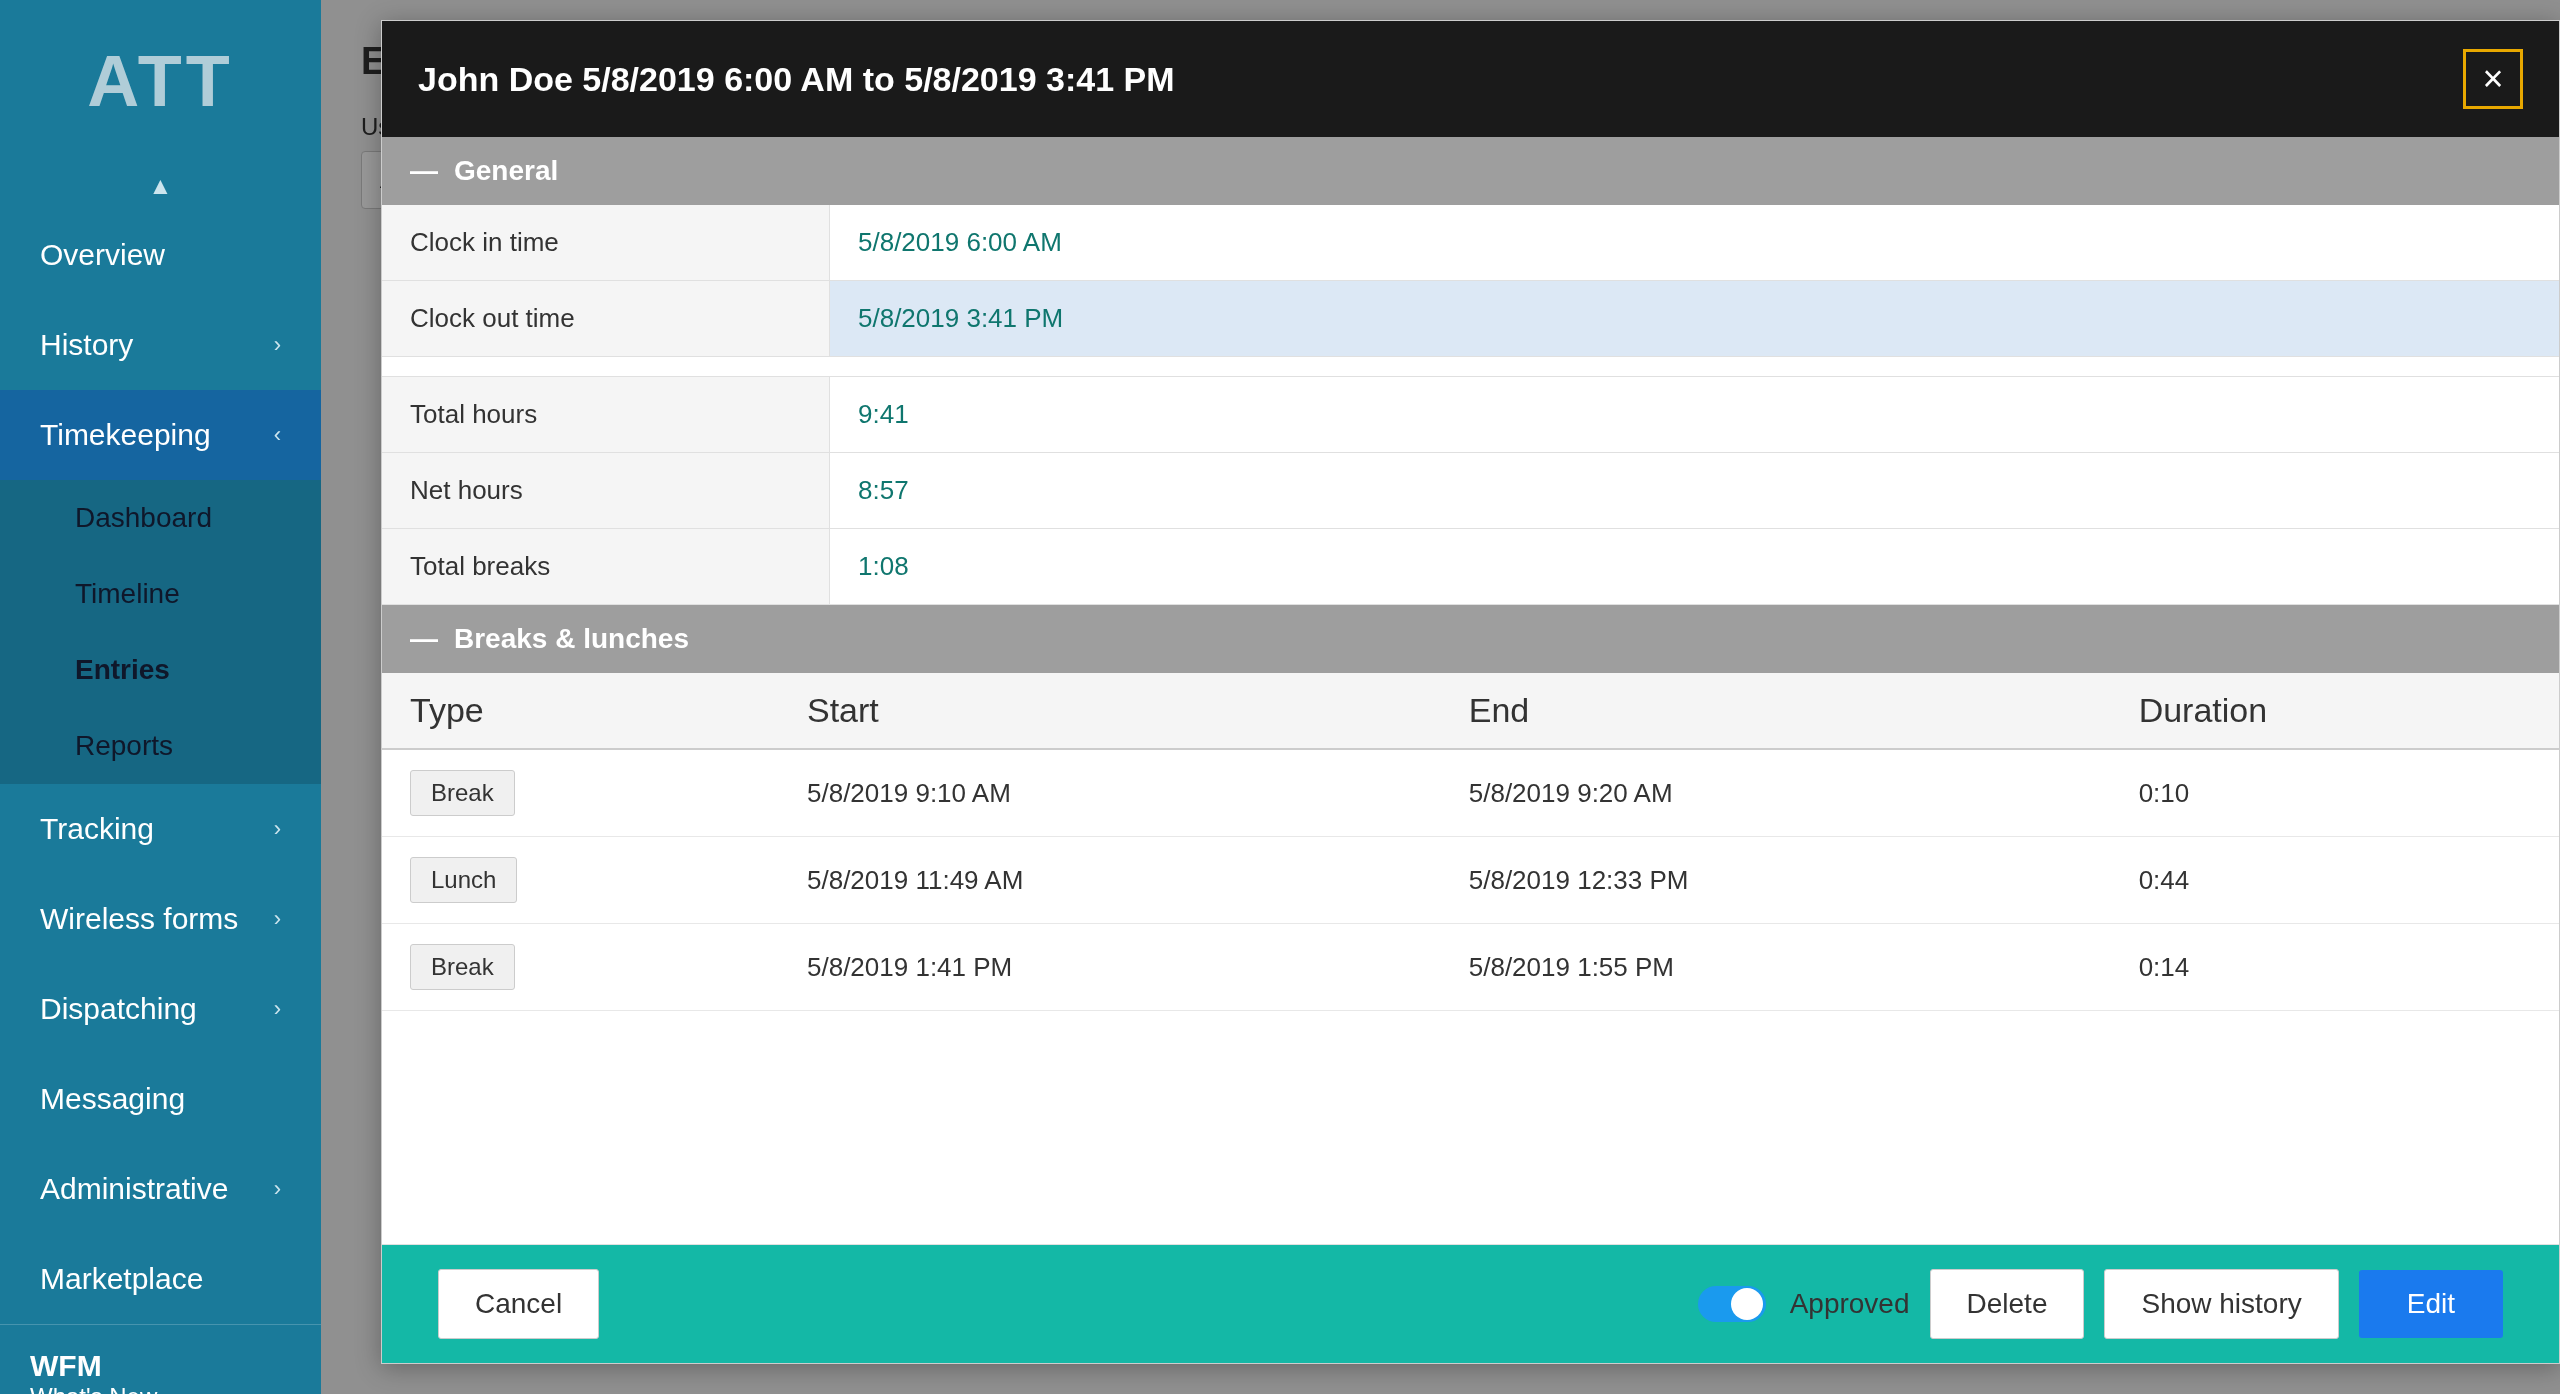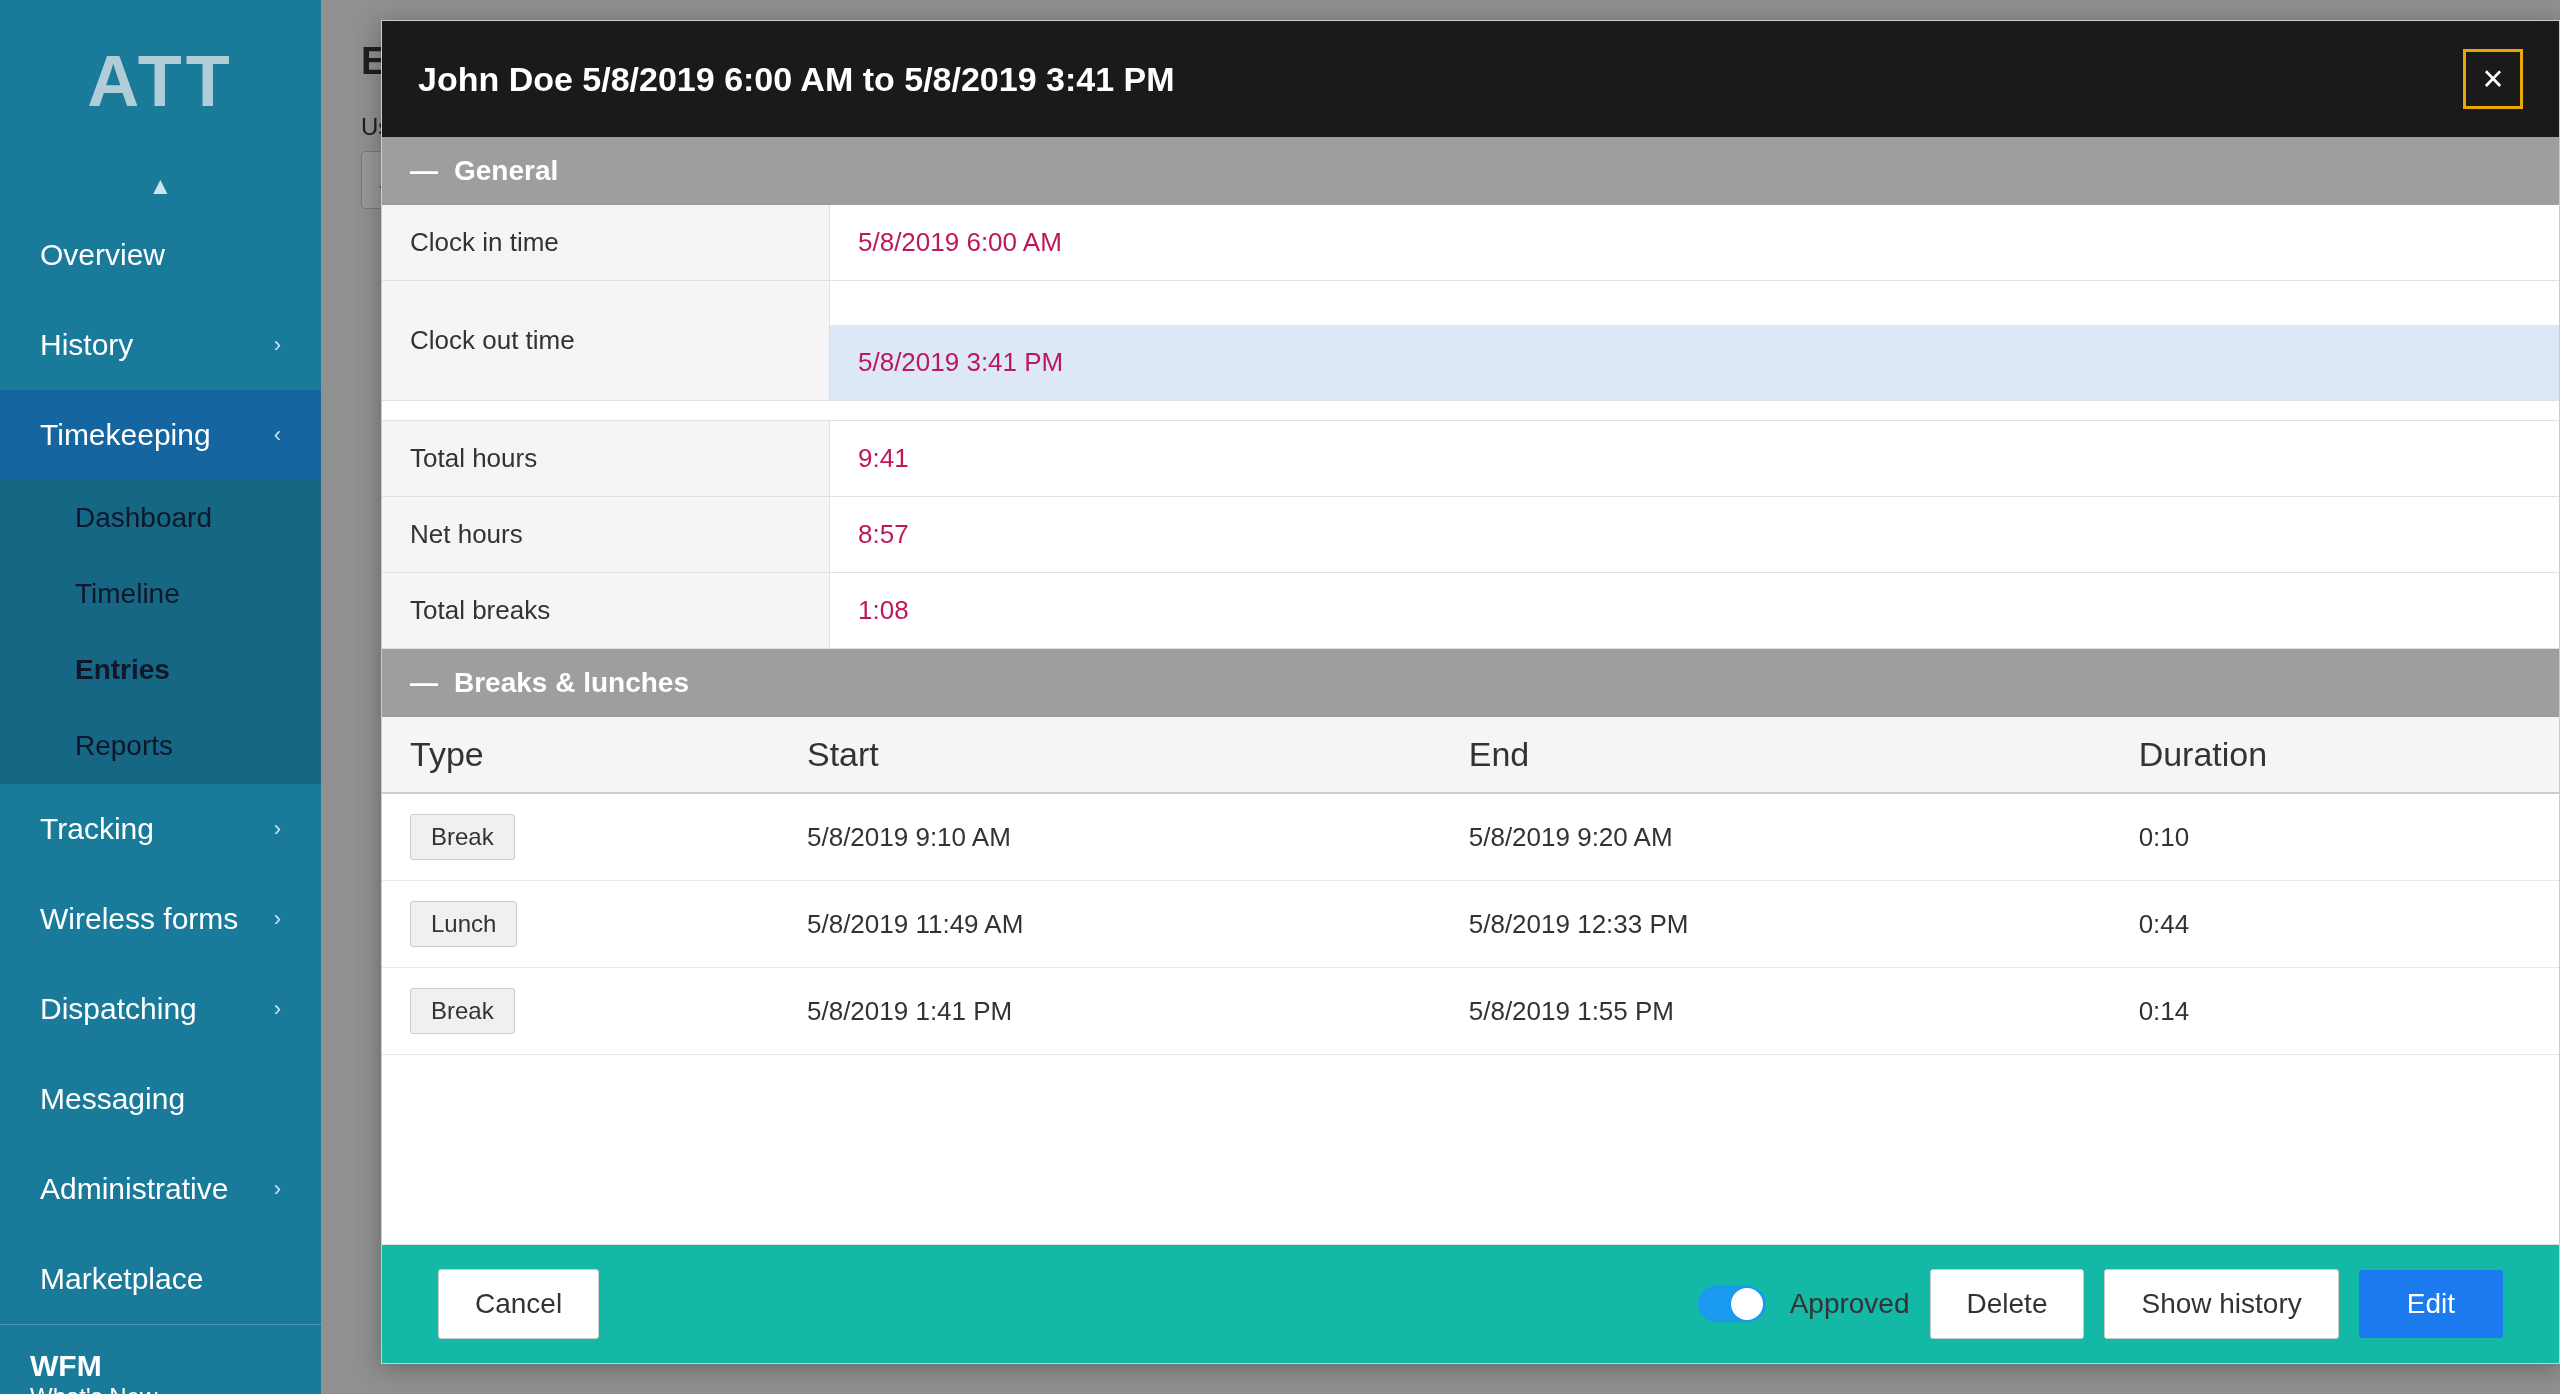--- a/index.html
+++ b/index.html
@@ -245,28 +245,27 @@
       color: #333;
       border-right: 1px solid #e0e0e0;
       display: flex;
       align-items: center;
     }
 
     .field-value {
       flex: 1;
       padding: 22px 28px;
       font-size: 26px;
-      color: #be185d;
+      color: #0f766e;
       display: flex;
       align-items: center;
     }
 
     .field-value.highlighted {
       background: #dce8f5;
-      margin-top: 44px;
     }
 
     
     .breaks-table {
       width: 100%;
       border-collapse: collapse;
     }
 
     .breaks-table thead tr {
       background: #f5f5f5;

